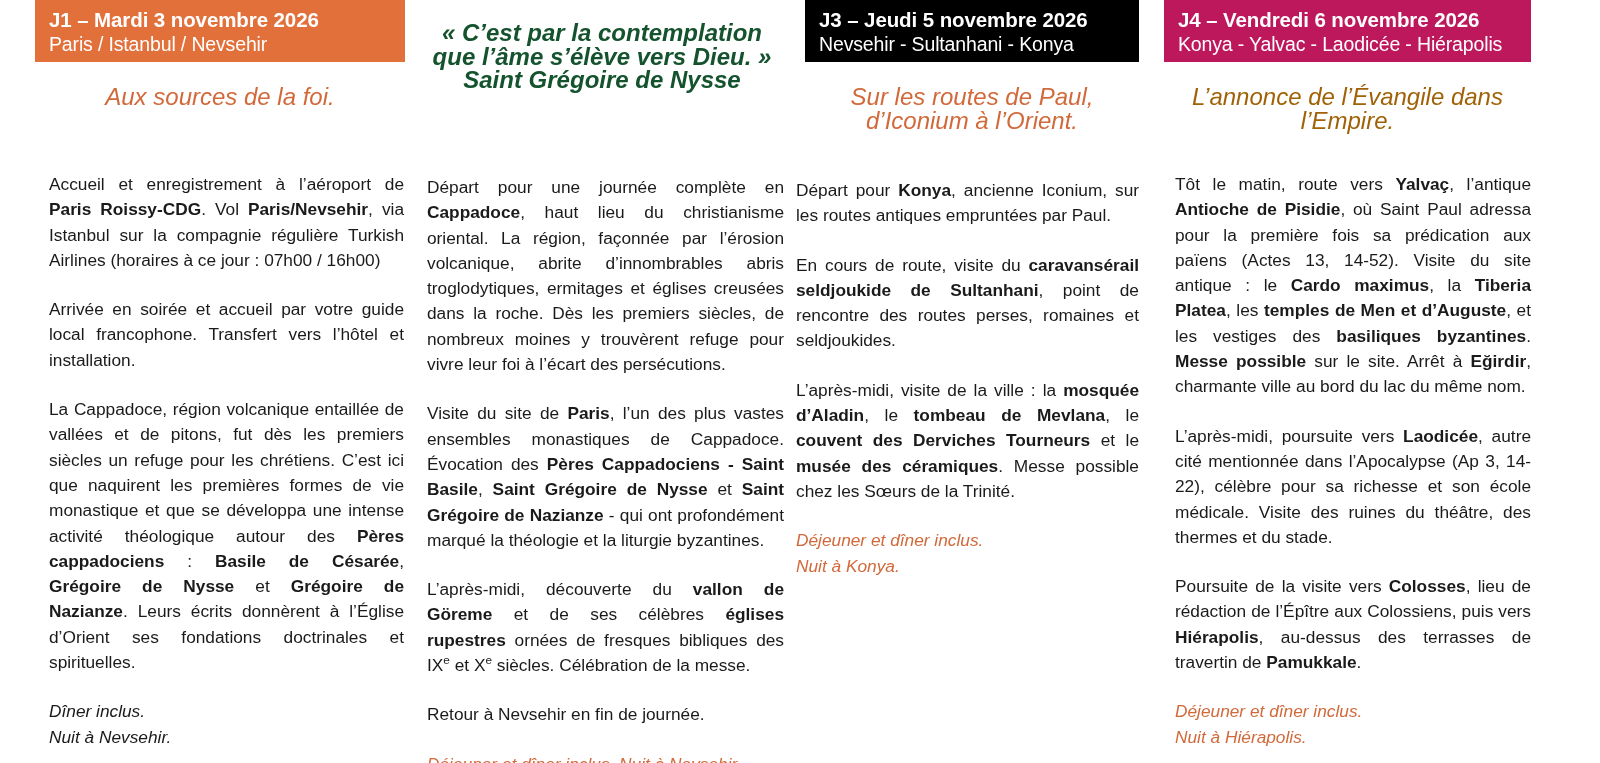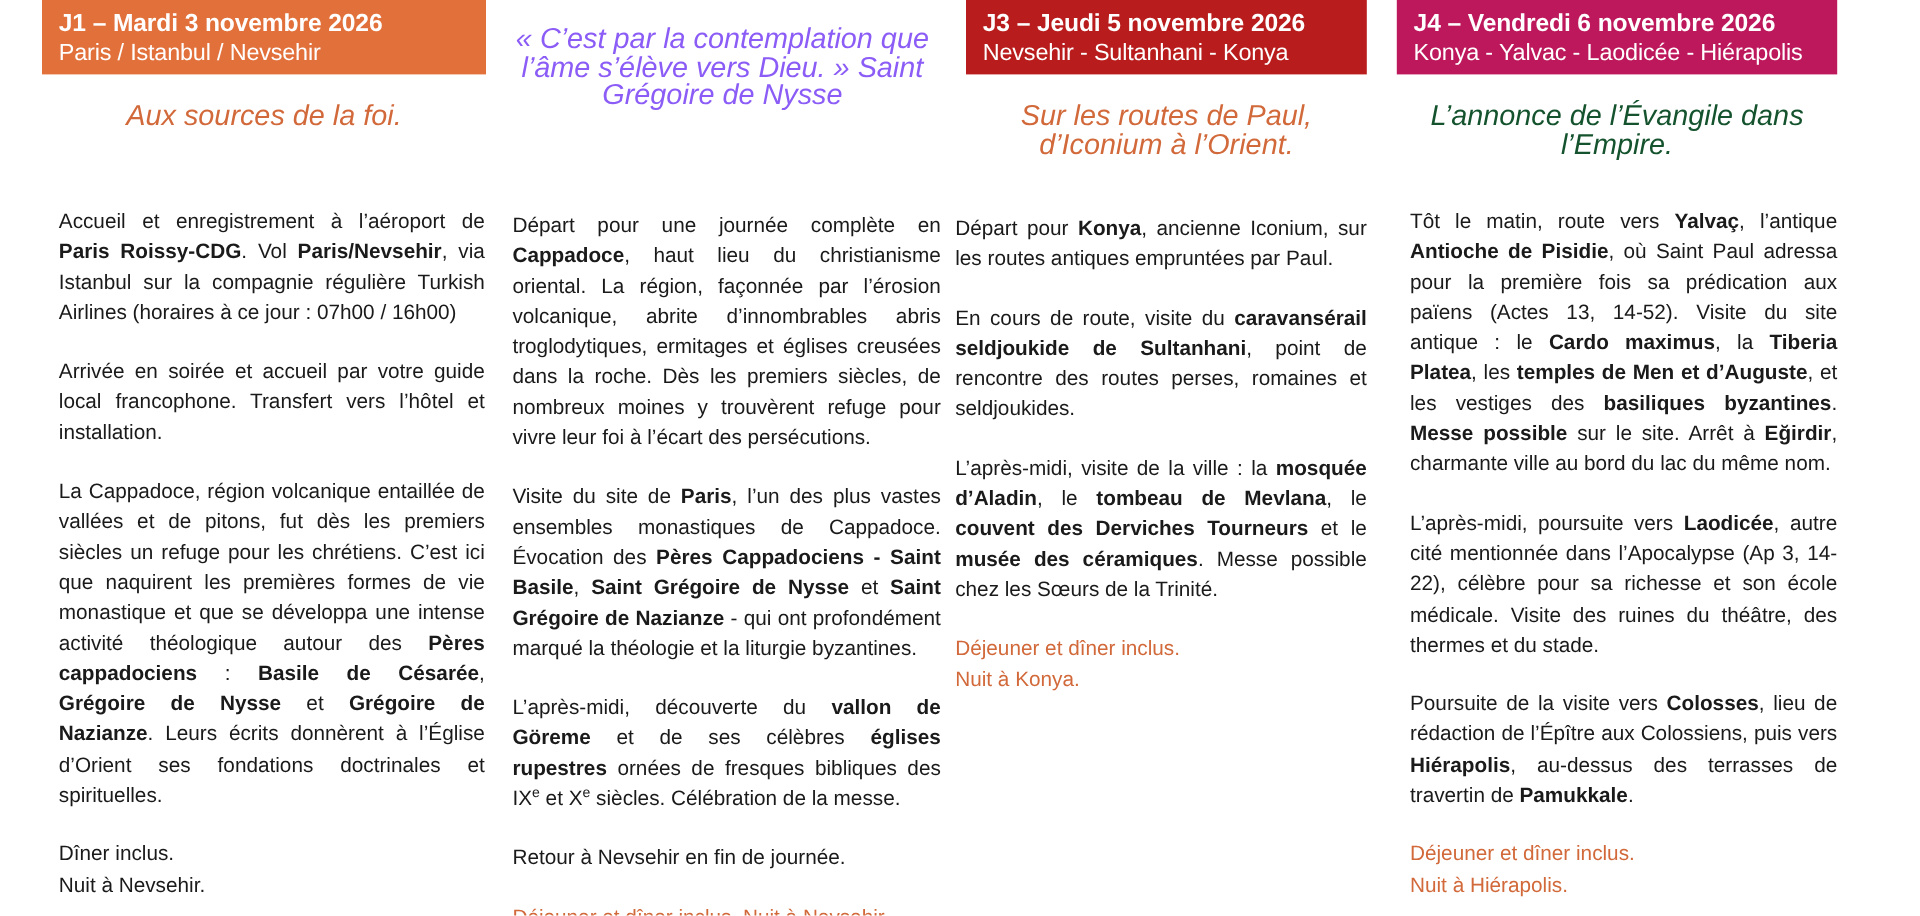--- a/index.html
+++ b/index.html
@@ -88,20 +88,21 @@
     margin: 0 0 24px 0;
     text-align: justify;
     text-justify: inter-word;
   }
   .para:last-child { margin-bottom: 0; }
   .para.tight { margin-bottom: 0; }
   .para.nojust { text-align: left; }
   .para b { font-weight: bold; }
 
   .incl {
+    font-style: italic;
     color: #D2693A;
     text-align: left;
     line-height: 25.3px;
     margin: 0;
   }
   .incl.black { color: #1a1a1a; }
 
   sup.ord {
     font-size: 0.68em;
     vertical-align: super;
@@ -124,55 +125,55 @@
       <p class="para">Arrivée en soirée et accueil par votre guide local francophone. Transfert vers l’hôtel et installation.</p>
       <p class="para">La Cappadoce, région volcanique entaillée de vallées et de pitons, fut dès les premiers siècles un refuge pour les chrétiens. C’est ici que naquirent les premières formes de vie monastique et que se développa une intense activité théologique autour des <b>Pères cappadociens</b> : <b>Basile de Césarée</b>, <b>Grégoire de Nysse</b> et <b>Grégoire de Nazianze</b>. Leurs écrits donnèrent à l’Église d’Orient ses fondations doctrinales et spirituelles.</p>
       <div class="incl black">
         <div>Dîner inclus.</div>
         <div>Nuit à Nevsehir.</div>
       </div>
     </div>
   </div>
 
   <div class="day-col" id="col2">
-    <div class="day-subtitle" style="color: #8b5cf6;">« C’est par la contemplation que l’âme s’élève vers Dieu. » Saint Grégoire de Nysse</div>
+    <div class="day-subtitle" style="color: #14532d; font-weight: bold;">« C’est par la contemplation que l’âme s’élève vers Dieu. » Saint Grégoire de Nysse</div>
     <div class="day-body">
       <p class="para">Départ pour une journée complète en <b>Cappadoce</b>, haut lieu du christianisme oriental. La région, façonnée par l’érosion volcanique, abrite d’innombrables abris troglodytiques, ermitages et églises creusées dans la roche. Dès les premiers siècles, de nombreux moines y trouvèrent refuge pour vivre leur foi à l’écart des persécutions.</p>
       <p class="para">Visite du site de <b>Paris</b>, l’un des plus vastes ensembles monastiques de Cappadoce. Évocation des <b>Pères Cappadociens - Saint Basile</b>, <b>Saint Grégoire de Nysse</b> et <b>Saint Grégoire de Nazianze</b> - qui ont profondément marqué la théologie et la liturgie byzantines.</p>
       <p class="para">L’après-midi, découverte du <b>vallon de Göreme</b> et de ses célèbres <b>églises rupestres</b> ornées de fresques bibliques des IX<sup class="ord">e</sup> et X<sup class="ord">e</sup> siècles. Célébration de la messe.</p>
       <p class="para nojust">Retour à Nevsehir en fin de journée.</p>
       <div class="incl" style="color: rgb(210, 105, 58);">
         <div>Déjeuner et dîner inclus. Nuit à Nevsehir.</div>
       </div>
     </div>
   </div>
 
   <div class="day-col" id="col3">
-    <div class="day-header" style="background: #b91c1c;">
+    <div class="day-header" style="background: #000000;">
       <div class="dh-line1">J3 – Jeudi 5 novembre 2026</div>
       <div class="dh-line2">Nevsehir - Sultanhani - Konya</div>
     </div>
     <div class="day-subtitle" style="color: rgb(210, 105, 58);">Sur les routes de Paul, d’Iconium à l’Orient.</div>
     <div class="day-body">
       <p class="para">Départ pour <b>Konya</b>, ancienne Iconium, sur les routes antiques empruntées par Paul.</p>
       <p class="para">En cours de route, visite du <b>caravansérail seldjoukide de Sultanhani</b>, point de rencontre des routes perses, romaines et seldjoukides.</p>
       <p class="para tight">L’après-midi, visite de la ville : la <b>mosquée d’Aladin</b>, le <b>tombeau de Mevlana</b>, le <b>couvent des Derviches Tourneurs</b> et le <b>musée des céramiques</b>. Messe possible chez les Sœurs de la Trinité.</p>
       <div class="incl" style="margin-top: 24px; color: rgb(210, 105, 58);">
         <div>Déjeuner et dîner inclus.</div>
         <div>Nuit à Konya.</div>
       </div>
     </div>
   </div>
 
   <div class="day-col" id="col4">
     <div class="day-header" style="background: #be185d;">
       <div class="dh-line1">J4 –  Vendredi 6 novembre 2026</div>
       <div class="dh-line2">Konya  - Yalvac - Laodicée - Hiérapolis</div>
     </div>
-    <div class="day-subtitle" style="color: #14532d;">L’annonce de l’Évangile dans l’Empire.</div>
+    <div class="day-subtitle" style="color: #a16207;">L’annonce de l’Évangile dans l’Empire.</div>
     <div class="day-body">
       <p class="para">Tôt le matin, route vers <b>Yalvaç</b>, l’antique <b>Antioche de Pisidie</b>, où Saint Paul adressa pour la première fois sa prédication aux païens (Actes 13, 14-52). Visite du site antique : le <b>Cardo maximus</b>, la <b>Tiberia Platea</b>, les <b>temples de Men et d’Auguste</b>, et les vestiges des <b>basiliques byzantines</b>. <b>Messe possible</b> sur le site. Arrêt à <b>Eğirdir</b>, charmante ville au bord du lac du même nom.</p>
       <p class="para">L’après-midi, poursuite vers <b>Laodicée</b>, autre cité mentionnée dans l’Apocalypse (Ap 3, 14-22), célèbre pour sa richesse et son école médicale. Visite des ruines du théâtre, des thermes et du stade.</p>
       <p class="para tight">Poursuite de la visite vers <b>Colosses</b>, lieu de rédaction de l’Épître aux Colossiens, puis vers <b>Hiérapolis</b>, au-dessus des terrasses de travertin de <b>Pamukkale</b>.</p>
       <div class="incl" style="margin-top: 24px; color: rgb(210, 105, 58);">
         <div>Déjeuner et dîner inclus.</div>
         <div>Nuit à Hiérapolis.</div>
       </div>
     </div>
   </div>

